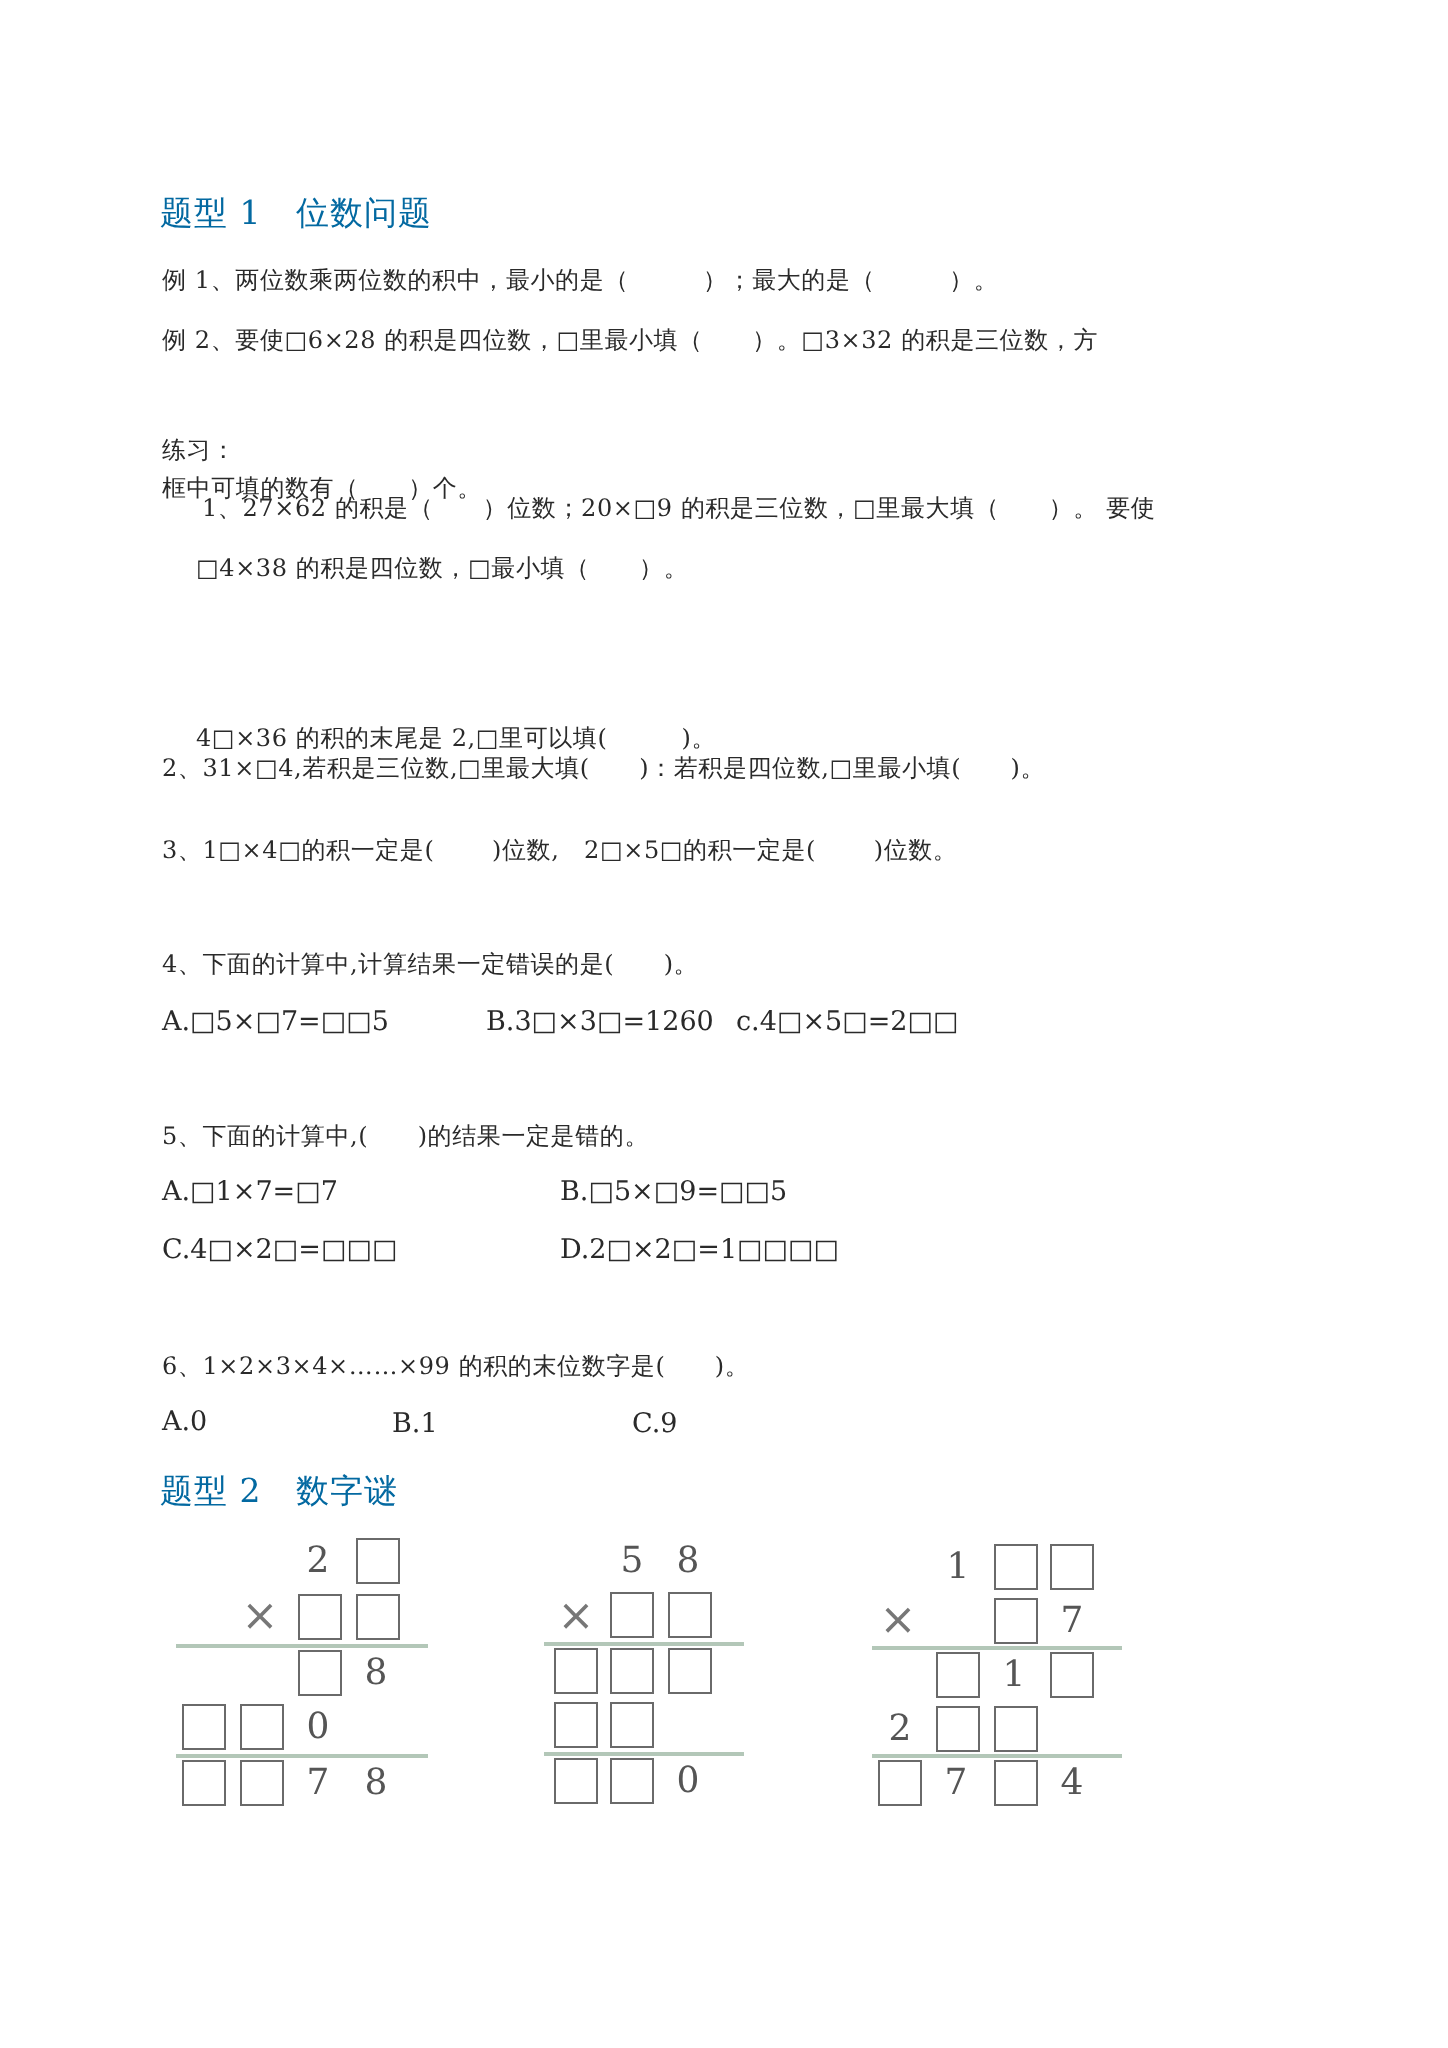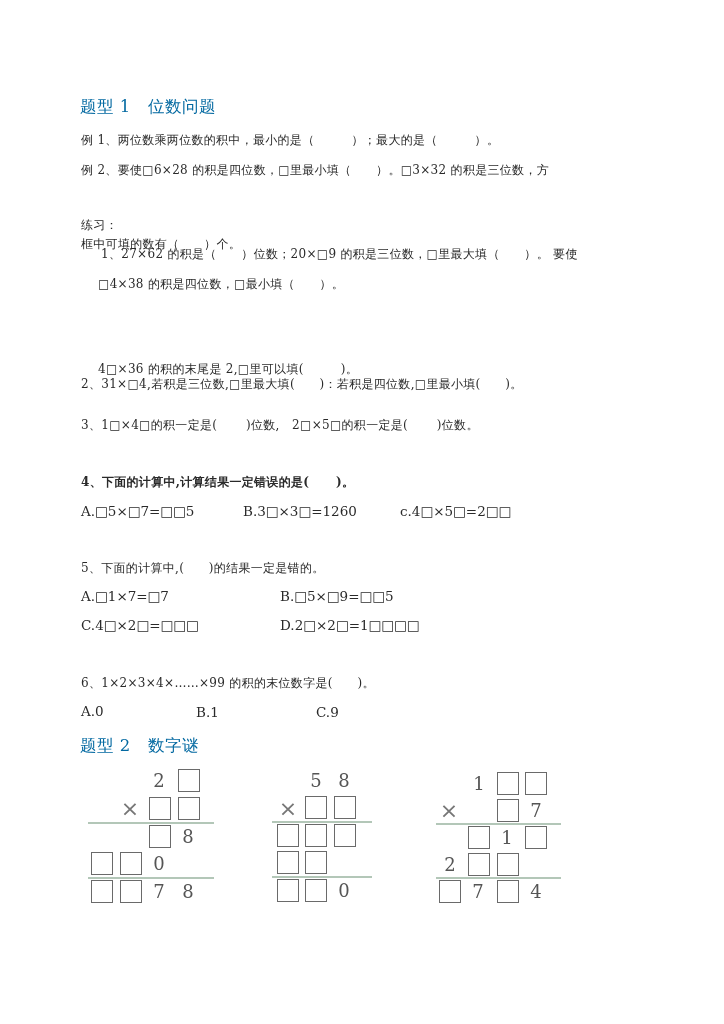--- a/index.html
+++ b/index.html
@@ -43,24 +43,24 @@
   <div class="line" style="top:189px;margin-top:46px;">框中可填的数有（      ）个。</div>
   <div class="line" style="top:216px;">练习：</div>
   <div class="line" style="top:245px;margin-left:20px;">1、27×62 的积是（      ）位数；20×□9 的积是三位数，□里最大填（      ）。 要使</div>
   <div class="line indent" style="top:275px;">□4×38 的积是四位数，□最小填（      ）。</div>
 
   <div class="line" style="top:331px;margin-top:44px;">2、31×□4,若积是三位数,□里最大填(      )：若积是四位数,□里最小填(      )。</div>
   <div class="line indent" style="top:360px;">4□×36 的积的末尾是 2,□里可以填(         )。</div>
 
   <div class="line" style="top:416px;">3、1□×4□的积一定是(       )位数,   2□×5□的积一定是(       )位数。</div>
 
-  <div class="line" style="top:473px;font-weight:bold;">4、下面的计算中,计算结果一定错误的是(      )。</div>
+  <div class="line" style="top:473px;">4、下面的计算中,计算结果一定错误的是(      )。</div>
   <div class="opt" style="top:502px; left:81px;">A.□5×□7=□□5</div>
   <div class="opt" style="top:502px; left:243px;">B.3□×3□=1260</div>
-  <div class="opt" style="top:502px; left:400px;">c.4□×5□=2□□</div>
+  <div class="opt" style="top:502px; left:368px;">c.4□×5□=2□□</div>
 
   <div class="line" style="top:559px;">5、下面的计算中,(      )的结果一定是错的。</div>
   <div class="opt" style="top:587px; left:81px;">A.□1×7=□7</div>
   <div class="opt" style="top:587px; left:280px;">B.□5×□9=□□5</div>
   <div class="opt" style="top:616px; left:81px;">C.4□×2□=□□□</div>
   <div class="opt" style="top:616px; left:280px;">D.2□×2□=1□□□□</div>
 
   <div class="line" style="top:674px;">6、1×2×3×4×……×99 的积的末位数字是(      )。</div>
   <div class="opt" style="top:702px; left:81px;">A.0</div>
   <div class="opt" style="top:703px; left:196px;">B.1</div>

